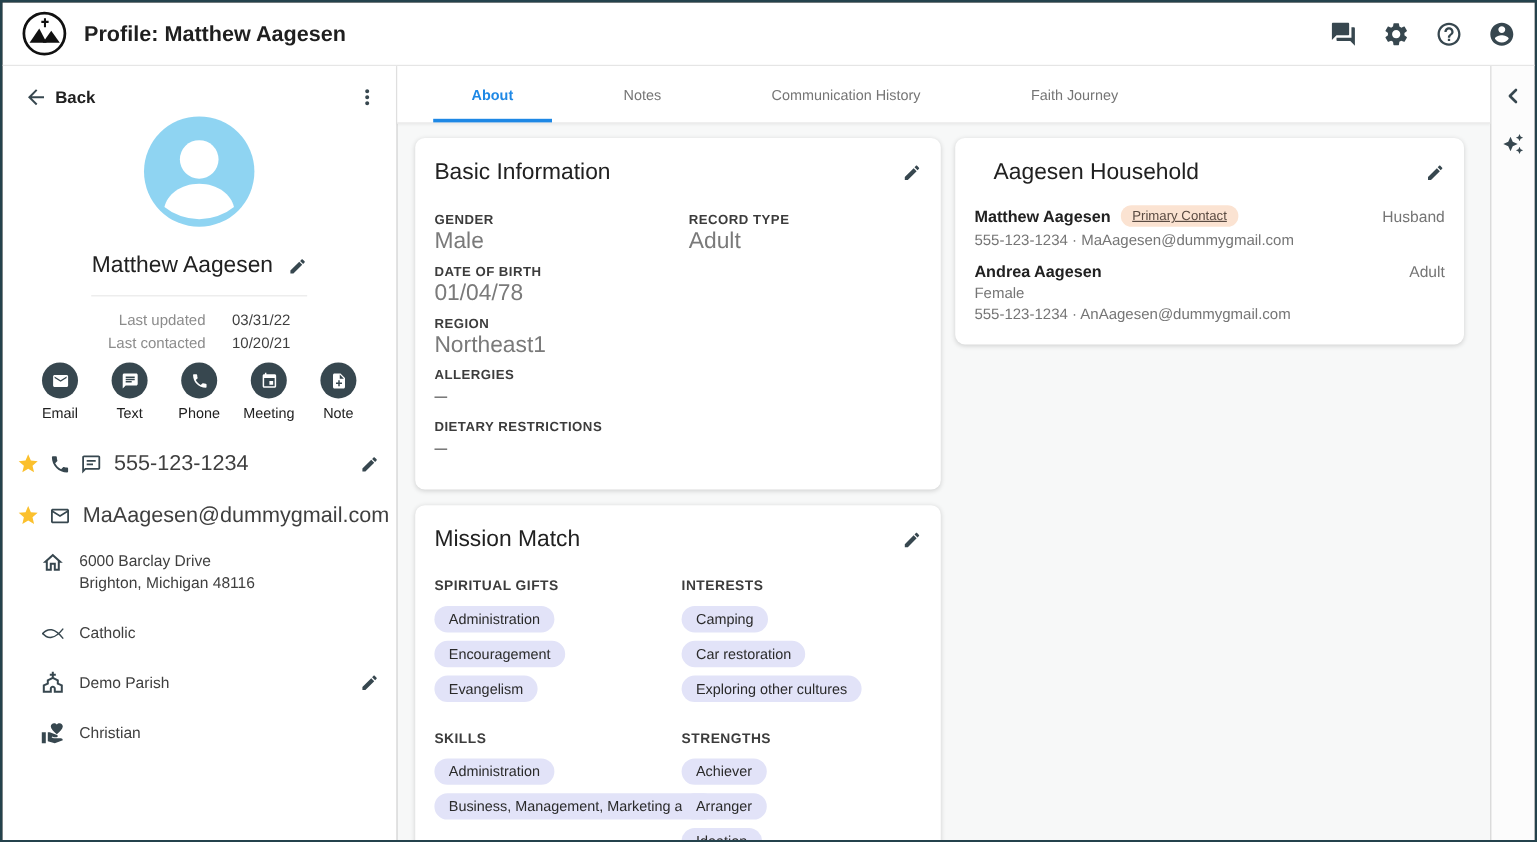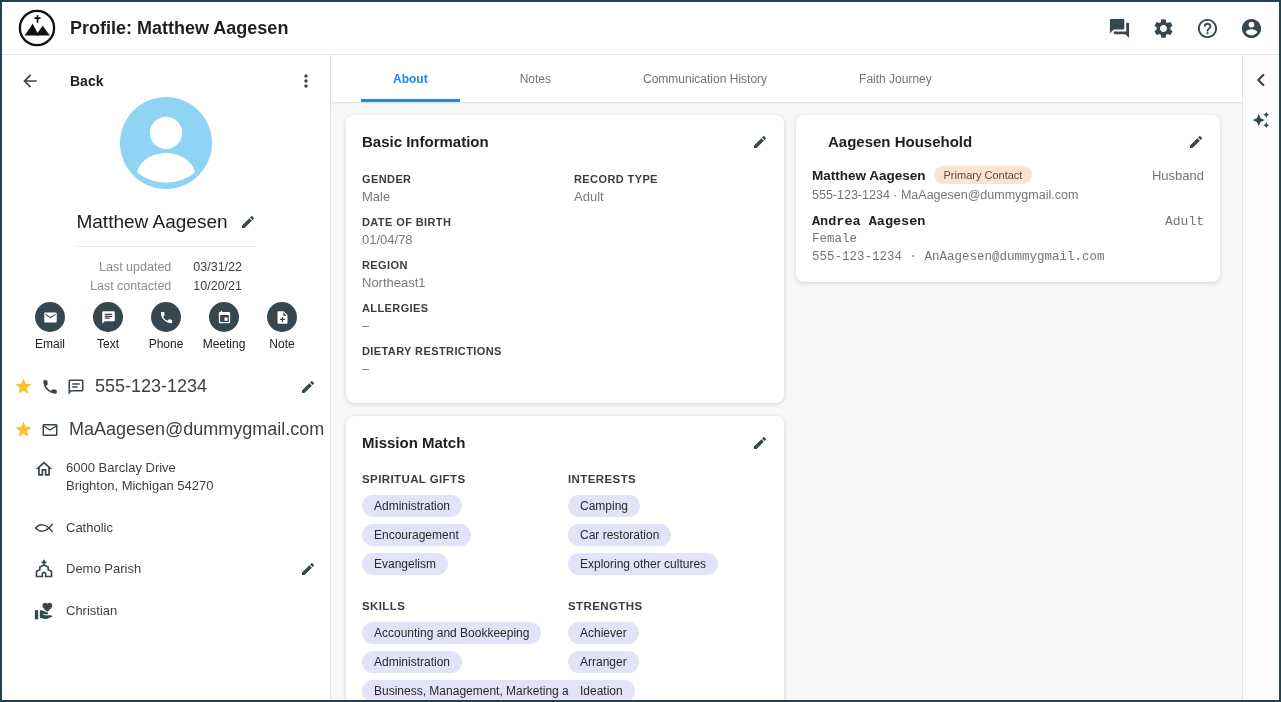--- a/index.html
+++ b/index.html
@@ -14,21 +14,21 @@
   .header-icons { margin-left:auto; display:flex; align-items:center; gap:21px; color:#37474F; }
   .hicon { width:23px; height:23px; cursor:pointer; }
   .hicon svg { width:100%; height:100%; }
 
   .body { flex:1; display:flex; min-height:0; }
 
   
   .sidebar { flex:0 0 329px; border-right:1px solid #E3E3E3; background:#fff; overflow:hidden; }
   .back-row { display:flex; align-items:center; padding:16px 14px 0 18px; color:#37474F; }
   .back-arrow { width:20px; height:20px; cursor:pointer; }
-  .back-label { margin-left:30px; font-size:14px; font-weight:bold; color:#212121; }
+  .back-label { margin-left:6px; font-size:14px; font-weight:bold; color:#212121; }
   .kebab { margin-left:auto; width:20px; height:20px; cursor:pointer; color:#37474F; }
   .avatar { width:92px; height:92px; border-radius:50%; background:#8FD4F2; margin:6px auto 0; overflow:hidden; }
   .name-row { margin-top:22px; display:flex; align-items:center; justify-content:center; gap:12px; }
   .person-name { font-size:19px; color:#212121; }
   .pencil { width:16px; height:16px; color:#37474F; cursor:pointer; flex:0 0 auto; }
   .pencil svg { width:100%; height:100%; }
   .divider { margin:13px 74px 0; border-top:1px solid #E9E9E9; }
   .meta { margin-top:13px; display:grid; grid-template-columns:auto auto; justify-content:center; column-gap:22px; row-gap:5px; font-size:12.5px; }
   .meta-label { color:#8C8C8C; text-align:right; }
   .meta-value { color:#3F3F3F; }
@@ -57,32 +57,32 @@
 
   
   .main { flex:1; display:flex; flex-direction:column; background:#F7F8F8; min-width:0; }
   .tabbar { flex:0 0 48px; background:#fff; border-bottom:1px solid #E4E4E4; box-shadow:0 1px 2px rgba(0,0,0,0.05); display:flex; align-items:stretch; padding-left:30px; }
   .tab { display:flex; align-items:center; padding:0 32px; margin-right:28px; font-size:12px; color:#757575; cursor:pointer; border-bottom:3px solid transparent; border-top:3px solid transparent; }
   .tab.active { color:#1E88E5; font-weight:bold; border-bottom-color:#1E88E5; }
   .content { flex:1; padding:12px 15px; display:grid; grid-template-columns:438px 424px; gap:13px 12px; align-content:start; align-items:start; }
 
   .card { background:#fff; border-radius:8px; box-shadow:0 1px 4px rgba(0,0,0,0.16); padding:18px 16px 16px; }
   .card-head { display:flex; align-items:center; justify-content:space-between; margin-bottom:22px; }
-  .card-title { font-size:15px; font-weight:bold; color:#212121; }
+  .card-title { font-size:19px; font-weight:normal; color:#212121; }
 
   .field { margin-bottom:10px; }
   .field-label { font-size:11px; font-weight:bold; color:#3C3C3C; letter-spacing:0.4px; line-height:14px; }
-  .field-value { font-size:13px; color:#7A7A7A; margin-top:3px; line-height:16px; }
+  .field-value { font-size:19px; color:#7A7A7A; margin-top:3px; line-height:16px; }
   .two-col { display:grid; grid-template-columns:212px 1fr; }
 
   
   .member { margin-bottom:12px; }
   .member-top { display:flex; align-items:center; }
   .member-name { font-size:13.5px; font-weight:bold; color:#212121; }
-  .badge { margin-left:8px; background:#FBE3D2; color:#5A4B42; font-size:11px; padding:3px 10px; border-radius:10px; }
+  .badge { margin-left:8px; background:#FBE3D2; color:#5A4B42; font-size:11px; padding:3px 10px; border-radius:10px;text-decoration:underline; }
   .member-role { margin-left:auto; font-size:13px; color:#757575; }
   .member-line { font-size:12.5px; color:#757575; margin-top:3.5px; }
 
   
   .group-label { font-size:11.5px; font-weight:bold; color:#3C3C3C; letter-spacing:0.4px; margin-bottom:10px; }
   .pill { display:table; background:#E2E3F8; color:#2A2A2A; font-size:12px; padding:4px 12px; border-radius:12px; margin-bottom:7px; white-space:nowrap; }
   .group { margin-bottom:6px; }
 
   
   .rail { flex:0 0 37px; background:#FCFCFC; border-left:1px solid #E3E3E3; display:flex; flex-direction:column; align-items:center; padding-top:14px; color:#37474F; }
@@ -254,21 +254,21 @@
       </div>
 
       <div class="info-row row-address">
         <span class="iicon">
           <svg viewBox="0 0 24 24" fill="currentColor">
               <path d="M12 5.69l5 4.5V18h-2v-6H9v6H7v-7.81l5-4.5M12 3L2 12h3v8h6v-6h2v6h6v-8h3L12 3z"></path>
             </svg>
         </span>
         <span class="info-text">
           <div>6000 Barclay Drive</div>
-          <div>Brighton, Michigan 54270</div>
+          <div>Brighton, Michigan 48116</div>
         </span>
       </div>
 
       <div class="info-row row-religion">
         <span class="iicon">
           <svg viewBox="0 0 24 18" fill="none" stroke="currentColor" stroke-width="1.5" stroke-linecap="round">
             <path d="M2 9 C7 3, 14 3.5, 22 13.5"></path>
             <path d="M2 9 C7 15, 14 14.5, 22 4.5"></path>
           </svg>
         </span>
@@ -362,21 +362,21 @@
             </span>
           </div>
           <div class="member">
             <div class="member-top">
               <span class="member-name">Matthew Aagesen</span>
               <span class="badge">Primary Contact</span>
               <span class="member-role">Husband</span>
             </div>
             <div class="member-line">555-123-1234 · MaAagesen@dummygmail.com</div>
           </div>
-          <div class="member" style="margin-bottom:2px;font-family:Liberation Mono, monospace;">
+          <div class="member" style="margin-bottom:2px;">
             <div class="member-top">
               <span class="member-name">Andrea Aagesen</span>
               <span class="member-role">Adult</span>
             </div>
             <div class="member-line">Female</div>
             <div class="member-line">555-123-1234 · AnAagesen@dummygmail.com</div>
           </div>
         </div>
 
         <div class="card">
@@ -396,21 +396,20 @@
               <span class="pill">Evangelism</span>
             </div>
             <div class="group">
               <div class="group-label">INTERESTS</div>
               <span class="pill">Camping</span>
               <span class="pill">Car restoration</span>
               <span class="pill">Exploring other cultures</span>
             </div>
             <div class="group" style="margin-top:12px;">
               <div class="group-label">SKILLS</div>
-              <span class="pill">Accounting and Bookkeeping</span>
               <span class="pill">Administration</span>
               <span class="pill">Business, Management, Marketing an...</span>
 
             </div>
             <div class="group" style="margin-top:12px;">
               <div class="group-label">STRENGTHS</div>
               <span class="pill">Achiever</span>
               <span class="pill">Arranger</span>
               <span class="pill">Ideation</span>
 

